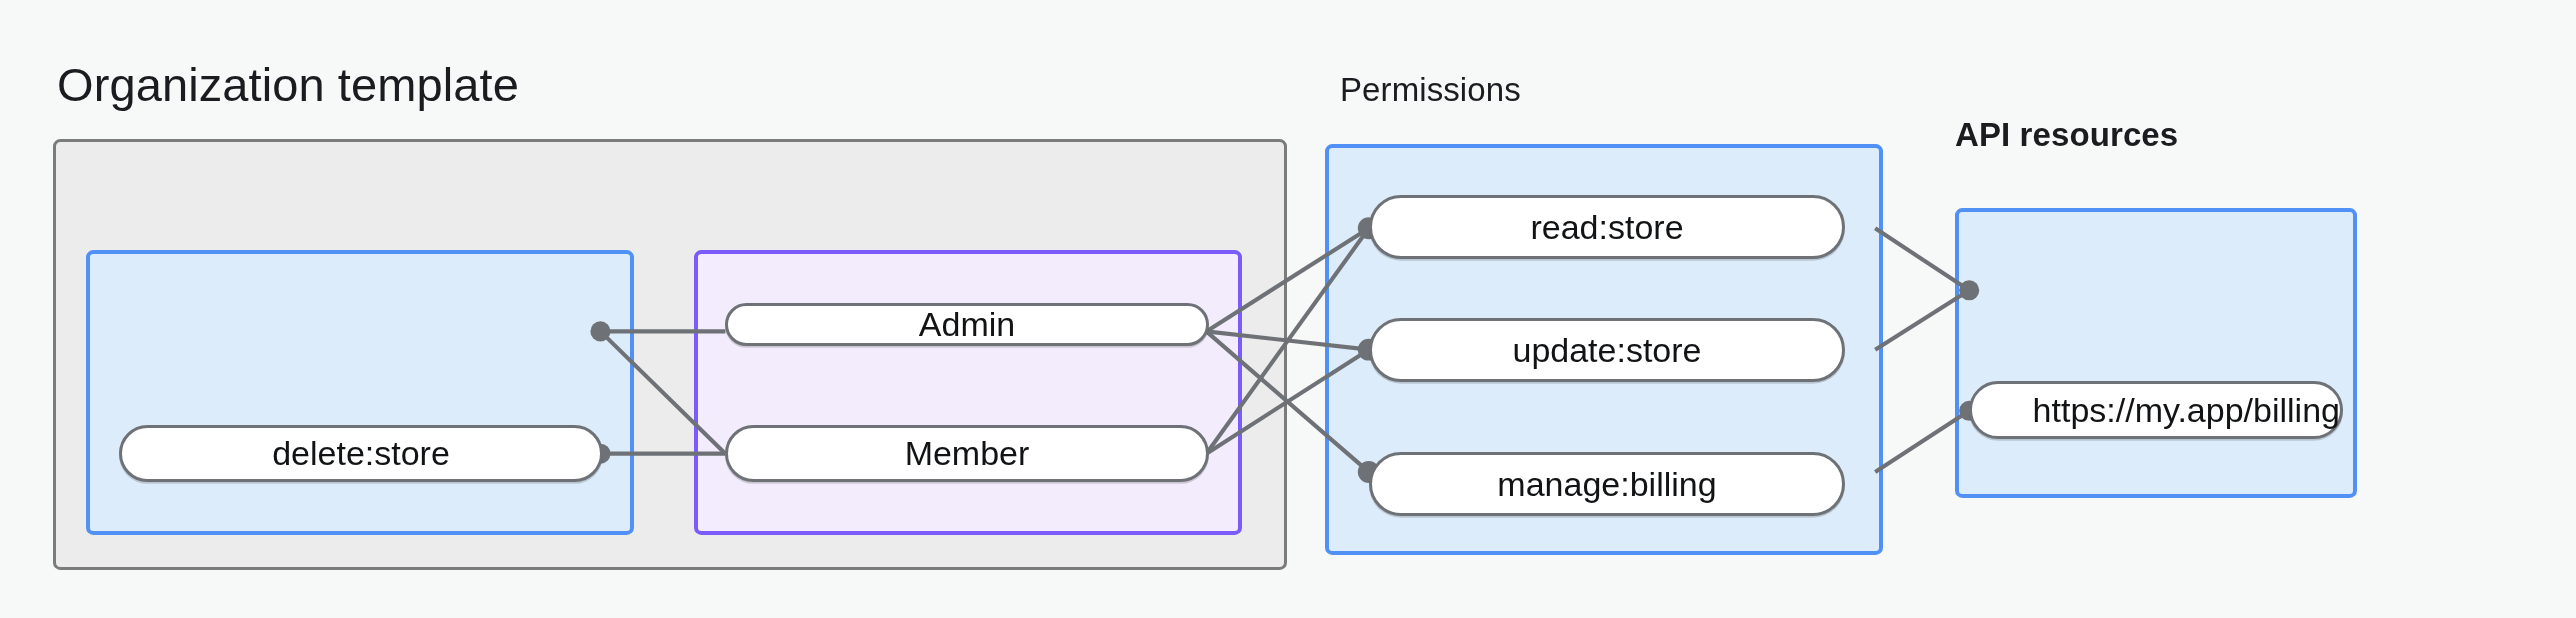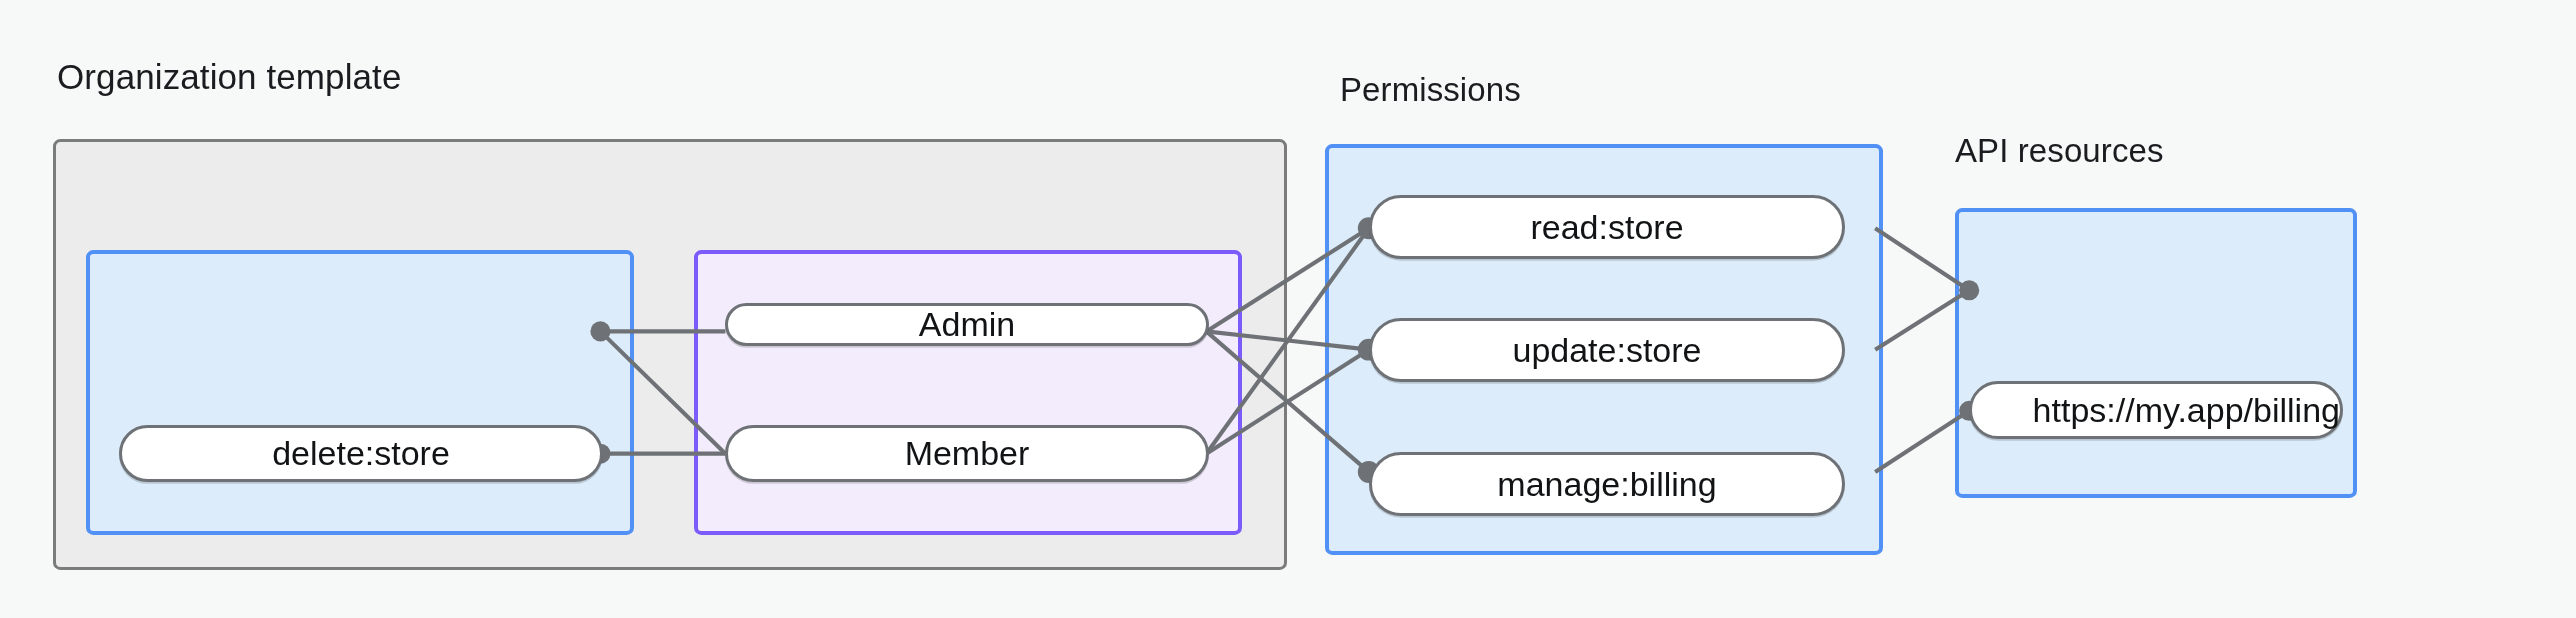--- a/index.html
+++ b/index.html
@@ -17,21 +17,21 @@
     position: relative;
     width: 2576px;
     height: 619px;
     background: #f7f8f8;
     overflow: hidden;
   }
 
   
   .caption {
     position: absolute;
-    font-size: 35px;
+    font-size: 47px;
     color: #1a1d1f;
     white-space: nowrap;
     letter-spacing: 0.1px;
   }
   .caption.small { font-size: 33px; }
 
   
   .box {
     position: absolute;
     box-sizing: border-box;
@@ -90,21 +90,21 @@
 <div id="canvas">
 
   <div class="caption" style="left:57px; top:57px;">Organization template</div>
 
   <div class="caption small" style="left:86px; top:172px;">Organization permissions</div>
 
   <div class="caption small" style="left:694px; top:172px;">Organization roles</div>
 
   <div class="caption small" style="left:1340px; top:71px;">Permissions</div>
 
-  <div class="caption small" style="left:1955px; top:132px;">API resources</div>
+  <div class="caption small" style="left:1955px; top:116px;font-weight:bold;">API resources</div>
 
   <div class="box box-template" style="left:53px; top:139px; width:1234px; height:431px;"></div>
 
   <div class="box box-blue" style="left:86px; top:250px; width:548px; height:285px;"></div>
 
   <div class="box box-purple" style="left:694px; top:250px; width:548px; height:285px;"></div>
 
   <div class="box box-blue" style="left:1325px; top:144px; width:558px; height:411px;"></div>
 
   <div class="box box-blue" style="left:1955px; top:208px; width:402px; height:290px;"></div>

